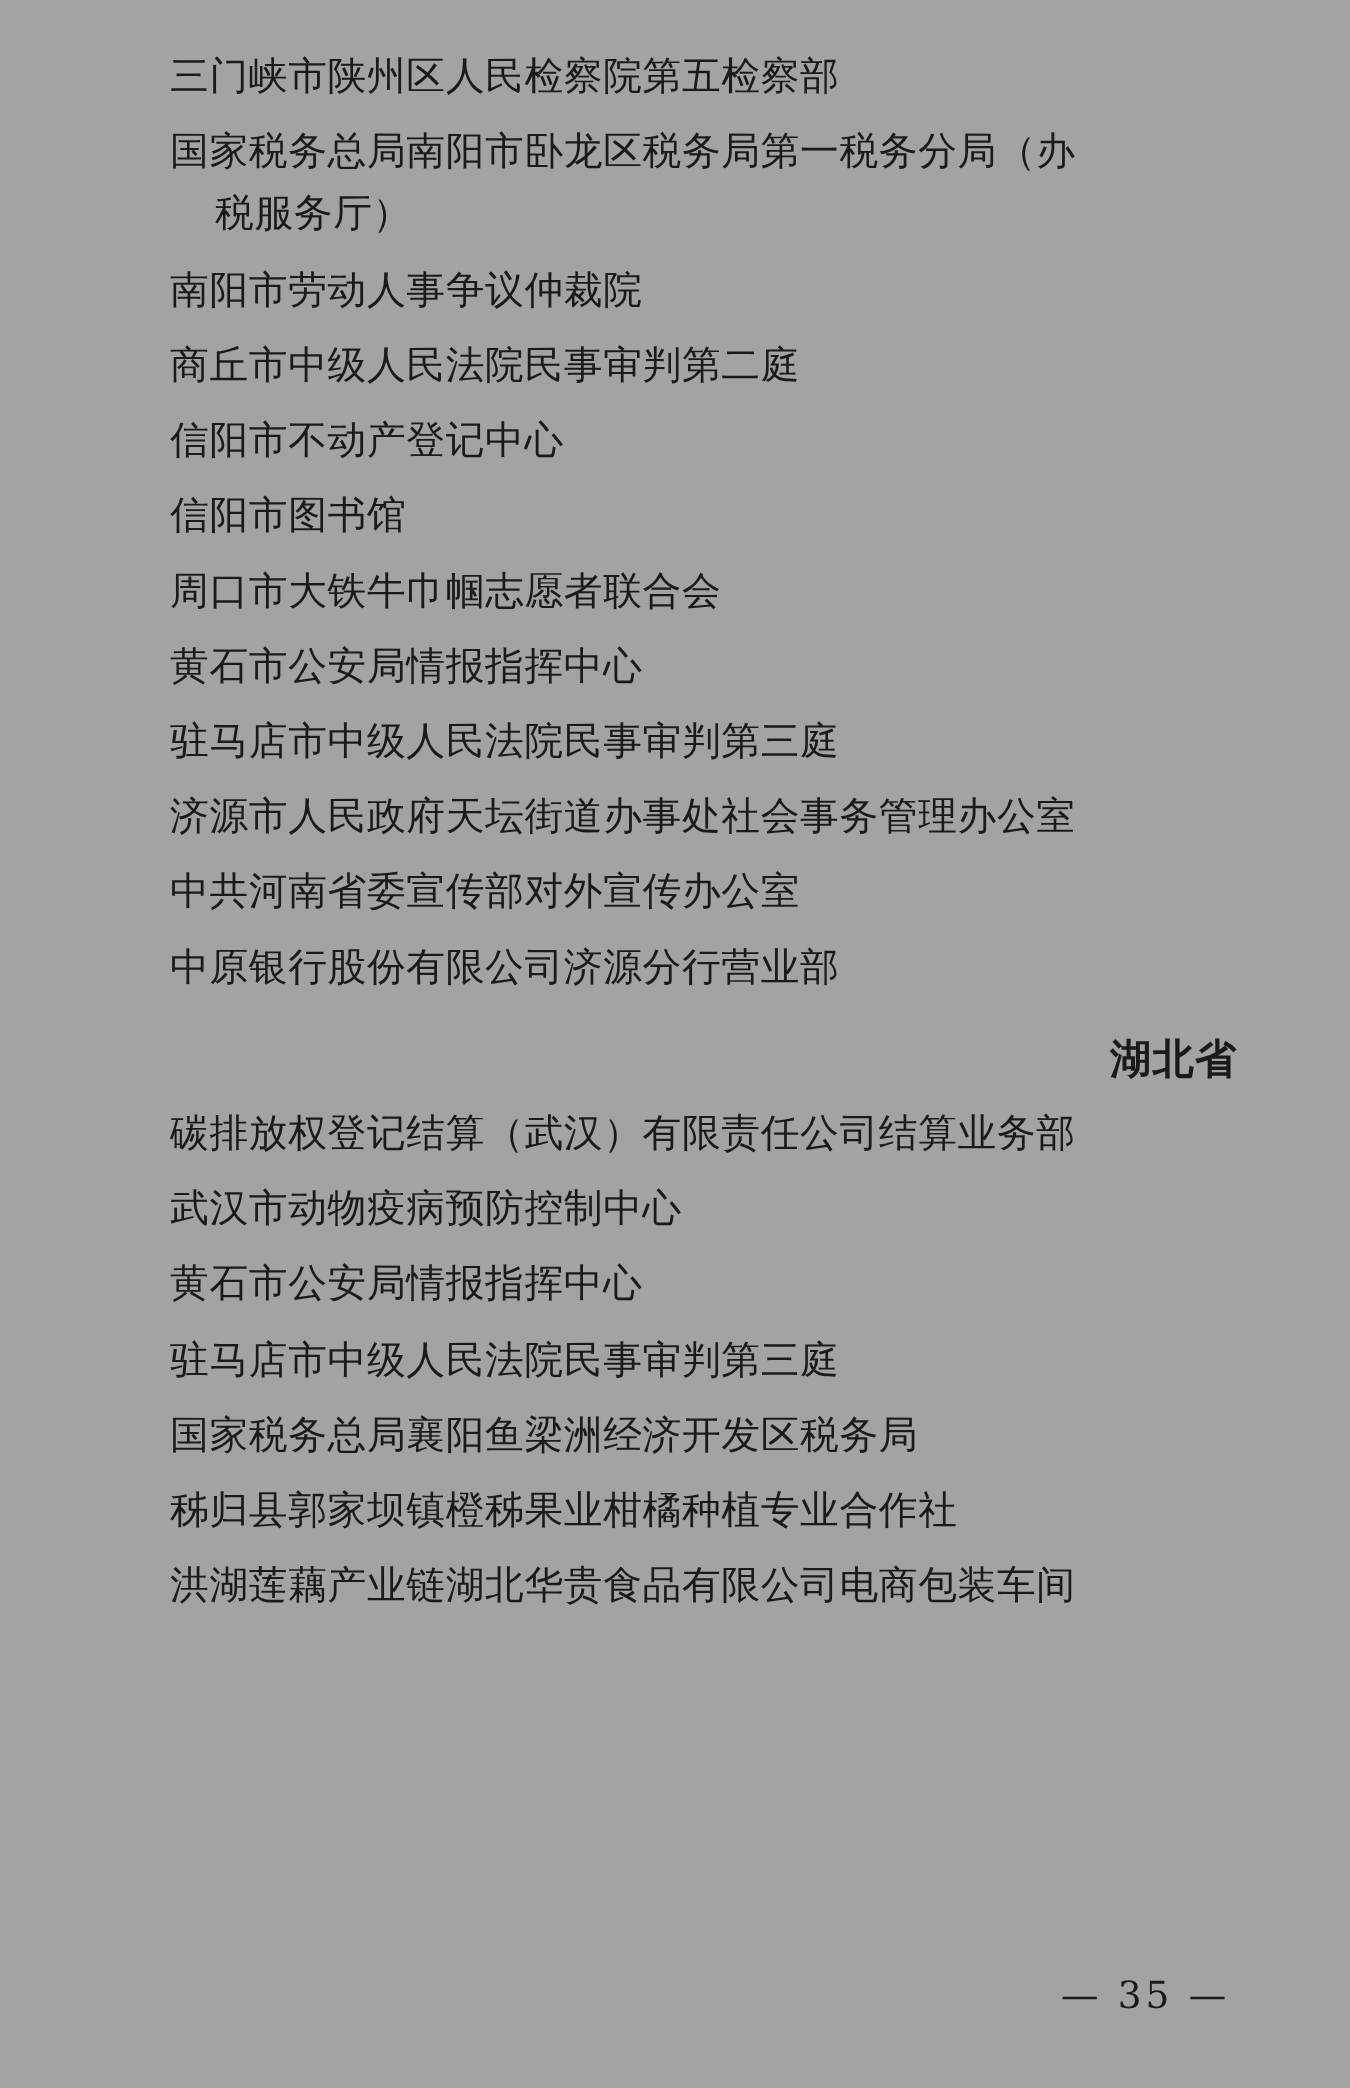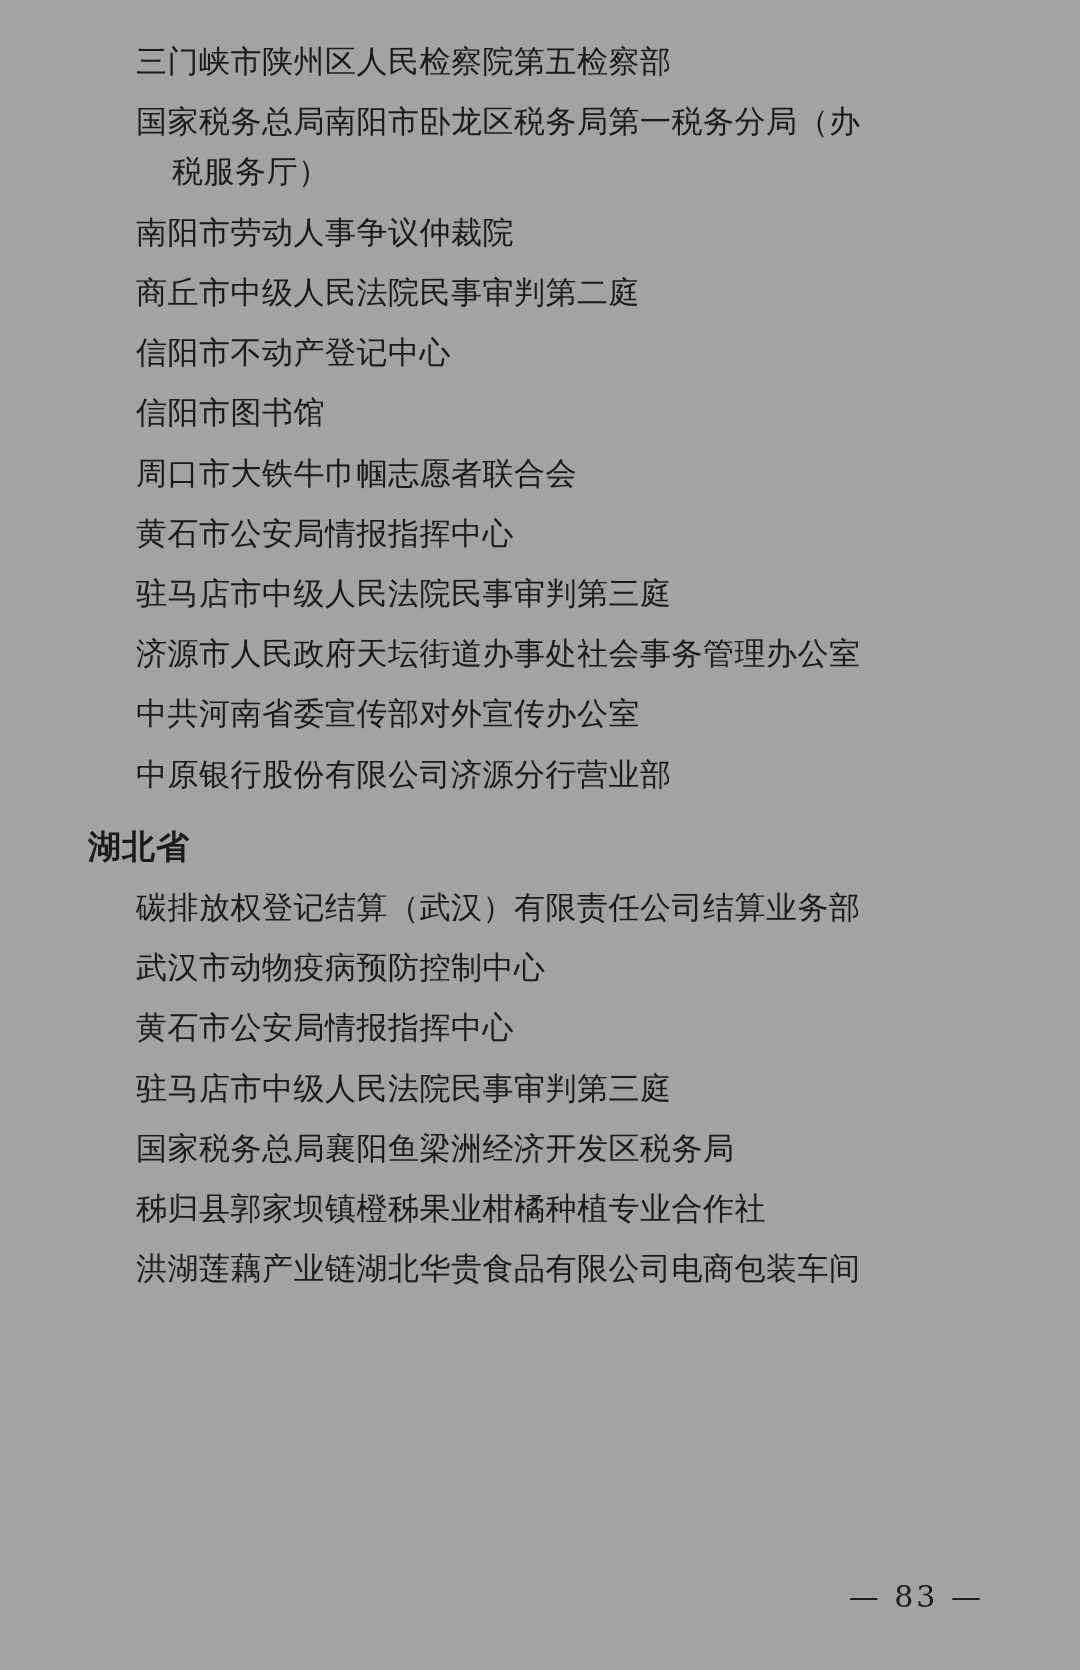--- a/index.html
+++ b/index.html
@@ -36,20 +36,21 @@
     display: block;
     padding-left: 36px;
   }
   .section-title {
     font-size: 33px;
     font-weight: 700;
     font-family: "DejaVu Sans", "Liberation Sans", sans-serif;
     margin: 26px 0 12px 0;
     padding-left: 0;
     letter-spacing: 1px;
+    text-align: right;
   }
   .footer {
     position: absolute;
     bottom: 56px;
     right: 96px;
     font-size: 30px;
     font-family: "DejaVu Serif", "Liberation Serif", serif;
     letter-spacing: 3px;
   }
 </style>
@@ -74,15 +75,15 @@
       <div class="section-title">湖北省</div>
       <div class="entry">碳排放权登记结算（武汉）有限责任公司结算业务部</div>
       <div class="entry">武汉市动物疫病预防控制中心</div>
       <div class="entry">黄石市公安局情报指挥中心</div>
       <div class="entry">驻马店市中级人民法院民事审判第三庭</div>
       <div class="entry">国家税务总局襄阳鱼梁洲经济开发区税务局</div>
       <div class="entry">秭归县郭家坝镇橙秭果业柑橘种植专业合作社</div>
       <div class="entry">洪湖莲藕产业链湖北华贵食品有限公司电商包装车间</div>
     </div>
 
-  <div class="footer">— 83 —</div>
+  <div class="footer">— 35 —</div>
 
 </div>
 
 </body></html>

